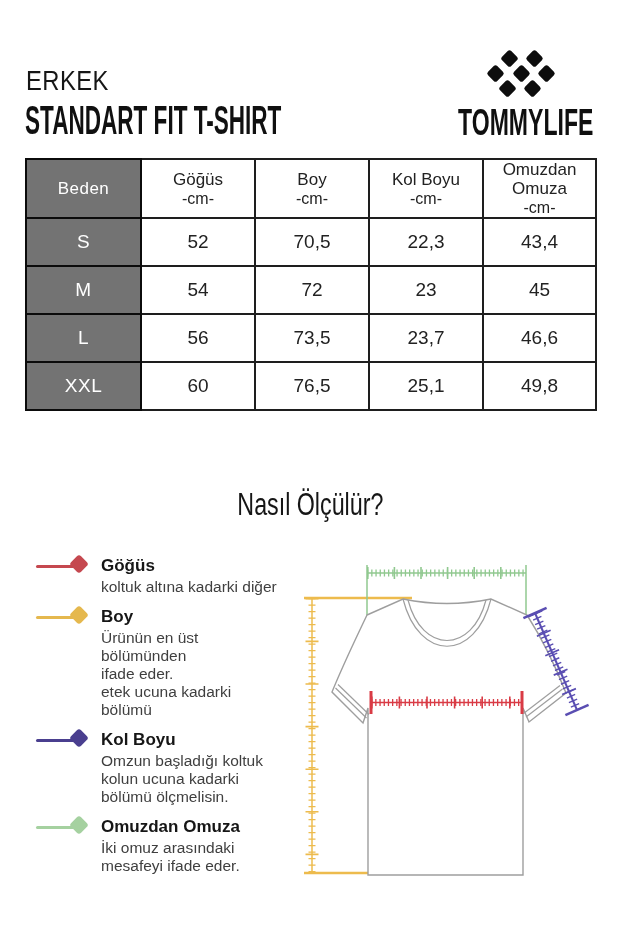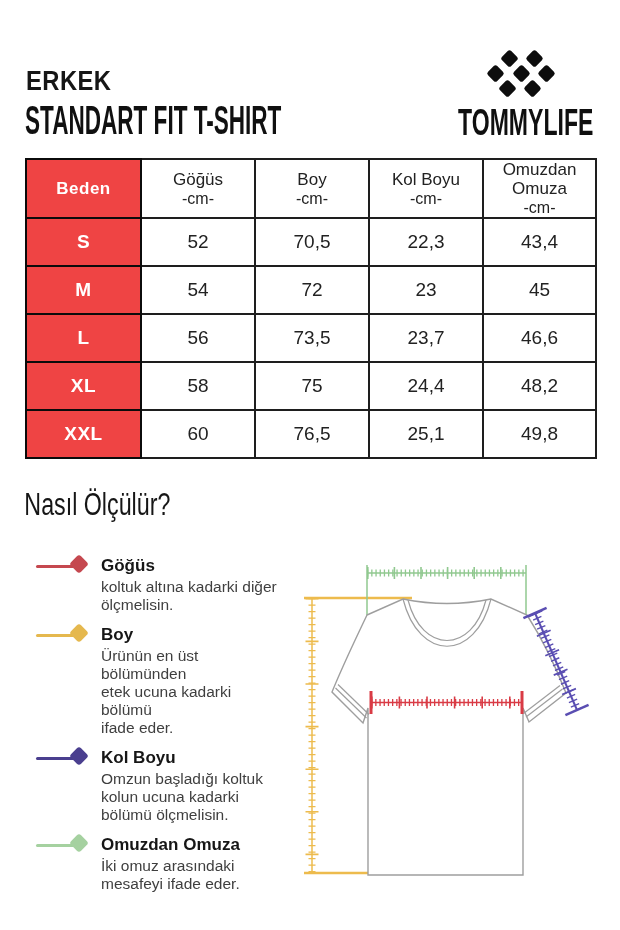--- a/index.html
+++ b/index.html
@@ -2,21 +2,21 @@
 <html><head>
 <meta charset="utf-8">
 <style>
   html,body{margin:0;padding:0;background:#fff;}
   .page{
     position:relative;width:620px;height:930px;background:#fff;overflow:hidden;
     font-family:"Liberation Sans",sans-serif;color:#1c1c1c;
   }
   
   .hdr-category{
-    position:absolute;left:26px;top:66px;font-size:27px;font-weight:700;
+    position:absolute;left:26px;top:66px;font-size:27px;font-weight:400;
     color:#161616;letter-spacing:.5px;white-space:nowrap;
   }
   .hdr-title{
     position:absolute;left:25px;top:97px;font-size:41px;font-weight:700;
     color:#101010;white-space:nowrap;letter-spacing:0;text-decoration:underline;
   }
   .squish{display:inline-block;transform-origin:0 50%;}
   .sq-88{transform:scaleX(.88);}
   .sq-55{transform:scaleX(.55);}
   .sq-64{transform:scaleX(.64);transform-origin:100% 50%;}
@@ -34,30 +34,30 @@
   .size-table{
     position:absolute;left:25px;top:158px;width:570px;border-collapse:collapse;
     table-layout:fixed;
   }
   .size-table td,.size-table th{
     border:2px solid #1e1e1e;text-align:center;vertical-align:middle;padding:0;
   }
   .size-table tr.hrow{height:54px;}
   .size-table tr.drow{height:48px;}
   .size-table .dark{
-    background:#ef4444;color:#fff;border-color:#0b0b0b;font-weight:700;
+    background:#737373;color:#fff;border-color:#0b0b0b;font-weight:400;
   }
   .size-table th{font-size:17px;font-weight:500;line-height:19px;color:#222;}
   .size-table th .unit{display:block;font-size:16px;font-weight:500;}
   .size-table td{font-size:19px;color:#222;}
   .corner{font-size:20px;letter-spacing:.5px;}
   .size-cell{font-size:20px;letter-spacing:.5px;}
   
   .measure-heading{
-    position:absolute;left:0;top:487px;width:620px;
+    position:absolute;left:0;top:487px;width:620px;text-align:center;
     font-size:31px;font-weight:500;color:#161616;white-space:nowrap;
   }
   .legend{position:absolute;left:36px;top:556px;width:250px;}
   .legend-item{display:flex;margin-bottom:11px;}
   .legend-icon{position:relative;width:54px;height:22px;flex:0 0 54px;margin-right:11px;}
   .legend-line{position:absolute;left:0;top:9px;width:38px;height:3px;border-radius:2px;}
   .legend-diamond{
     position:absolute;left:36px;top:1px;width:14px;height:14px;border-radius:3px;
     transform:rotate(45deg);
   }
@@ -119,60 +119,52 @@
       <td>45</td>
     </tr>
     <tr class="drow">
       <td class="dark size-cell">L</td>
       <td>56</td>
       <td>73,5</td>
       <td>23,7</td>
       <td>46,6</td>
     </tr>
     <tr class="drow">
-      <td class="dark size-cell">XL</td>
-      <td>58</td>
-      <td>75</td>
-      <td>24,4</td>
-      <td>48,2</td>
-    </tr>
-    <tr class="drow">
       <td class="dark size-cell">XXL</td>
       <td>60</td>
       <td>76,5</td>
       <td>25,1</td>
       <td>49,8</td>
     </tr>
   </tbody>
     </table>
 
   <div class="measure-heading"><span class="squish sq-75">Nasıl Ölçülür?</span></div>
 
   <div class="legend">
     <div class="legend-item">
       <div class="legend-icon">
         <span class="legend-line" style="background-color: rgb(197, 72, 79);"></span>
         <span class="legend-diamond" style="background-color: rgb(197, 72, 79);"></span>
       </div>
       <div class="legend-text">
         <div class="legend-label">Göğüs</div>
         <span>koltuk altına kadarki diğer</span>
-        <span>ölçmelisin.</span>
       </div>
     </div>
     <div class="legend-item">
       <div class="legend-icon">
         <span class="legend-line" style="background-color: rgb(229, 184, 78);"></span>
         <span class="legend-diamond" style="background-color: rgb(229, 184, 78);"></span>
       </div>
       <div class="legend-text">
         <div class="legend-label">Boy</div>
         <span>Ürünün en üst bölümünden</span>
+        <span>ifade eder.</span>
         <span>etek ucuna kadarki bölümü</span>
-        <span>ifade eder.</span>
       </div>
     </div>
     <div class="legend-item">
       <div class="legend-icon">
         <span class="legend-line" style="background-color: rgb(74, 63, 143);"></span>
         <span class="legend-diamond" style="background-color: rgb(74, 63, 143);"></span>
       </div>
       <div class="legend-text">
         <div class="legend-label">Kol Boyu</div>
         <span>Omzun başladığı koltuk</span>

